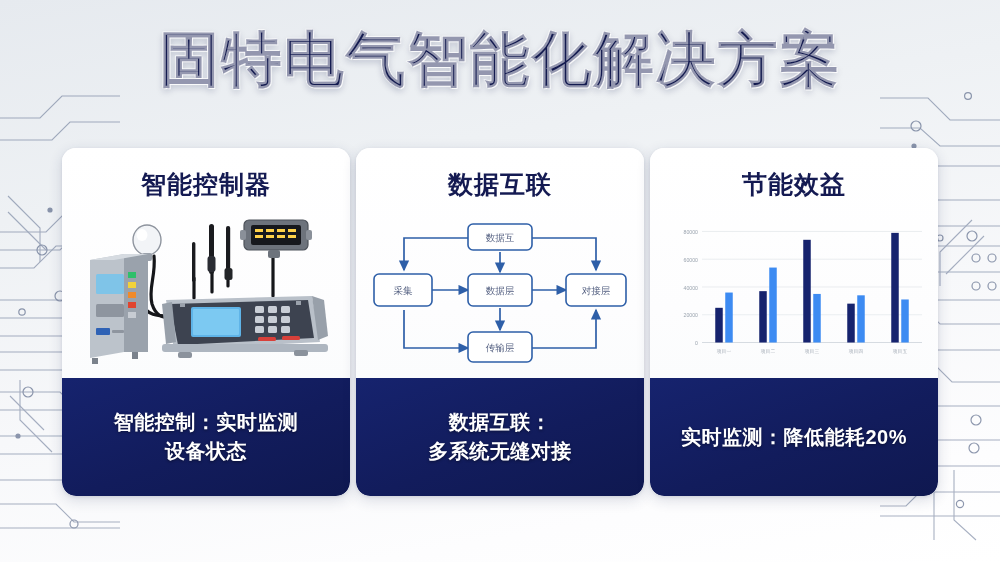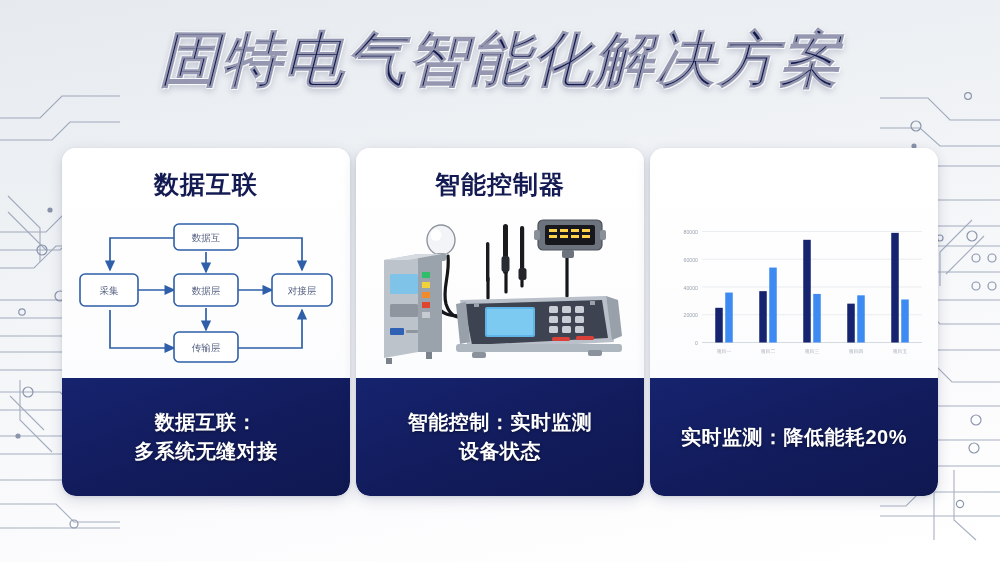--- a/index.html
+++ b/index.html
@@ -15,21 +15,21 @@
       linear-gradient(170deg,#e6eaef 0%,#eef1f4 30%,#f7f8fa 60%,#fdfdfe 85%,#ffffff 100%);
     overflow:hidden;
   }
   .circuit { position:absolute; top:0; bottom:0; width:120px; opacity:.62; }
   .circuit.left  { left:0; }
   .circuit.right { right:0; }
 
   
   #title-wrap {
     position:absolute; top:28px; left:1px; right:0;
-    text-align:center; z-index:5;font-style:italic;
+    text-align:center; z-index:5;
   }
   #title {
     display:inline-block;
     font-size:60px; line-height:1.05;
     font-weight:bold;
     letter-spacing:2px;
     color:#131a4f;
     -webkit-text-stroke:1px rgba(255,255,255,.55);
     text-shadow:
        0 0 2px rgba(255,255,255,.9),
@@ -184,65 +184,20 @@
       <circle cx="34" cy="146" r="2.6"></circle>
       <circle cx="26" cy="444" r="2.6"></circle>
     </g>
   </svg>
 
   <div id="title-wrap">
     <span id="title">固特电气智能化解决方案</span>
   </div>
 
   <div id="cards">
-
-    <div class="card">
-      <div class="card-top">
-        <div class="card-title">数据互联</div>
-        <div class="card-visual">
-          <svg class="flow-svg" viewBox="0 0 288 160" preserveAspectRatio="xMidYMid meet">
-            <defs>
-              <marker id="ar" markerWidth="7" markerHeight="7" refX="5.6" refY="3" orient="auto">
-                <path d="M0,0 L6.5,3 L0,6 Z" fill="#2e5fa8"></path>
-              </marker>
-            </defs>
-            <g stroke="#2e5fa8" stroke-width="1.7" fill="none" marker-end="url(#ar)">
-              <path d="M112 26 H48 V58"></path>
-              <path d="M144 40 V60"></path>
-              <path d="M176 26 H240 V58"></path>
-              <path d="M76 78 H112"></path>
-              <path d="M176 78 H210"></path>
-              <path d="M144 96 V118"></path>
-              <path d="M48 98 V136 H112"></path>
-              <path d="M176 136 H240 V98"></path>
-            </g>
-            <g fill="#ffffff" stroke="#2e5fa8" stroke-width="1.6">
-              <rect x="112" y="12" width="64" height="26" rx="5"></rect>
-              <rect x="18" y="62" width="58" height="32" rx="5"></rect>
-              <rect x="112" y="62" width="64" height="32" rx="5"></rect>
-              <rect x="210" y="62" width="60" height="32" rx="5"></rect>
-              <rect x="112" y="120" width="64" height="30" rx="5"></rect>
-            </g>
-            <g fill="#2b3a63" font-family="Liberation Sans, sans-serif" font-size="9.5" text-anchor="middle" opacity=".82">
-              <text x="144" y="28.5">数据互</text>
-              <text x="47" y="81.5">采集</text>
-              <text x="144" y="81.5">数据层</text>
-              <text x="240" y="81.5">对接层</text>
-              <text x="144" y="138.5">传输层</text>
-            </g>
-          </svg>
-        </div>
-      </div>
-      <div class="card-caption">
-        <div class="caption-text">
-          <span>数据互联：</span>
-          <span class="l2">多系统无缝对接</span>
-        </div>
-      </div>
-    </div>
 
     <div class="card">
       <div class="card-top">
         <div class="card-title">智能控制器</div>
         <div class="card-visual">
           <svg class="device-svg" viewBox="0 0 288 160" preserveAspectRatio="xMidYMid meet">
 
             <g fill="none" stroke="#15161a" stroke-width="3.2" stroke-linecap="round">
               <path d="M85 40 C85 60 76 72 80 90 C84 104 96 104 108 104"></path>
               <path d="M92 44 C94 64 86 76 90 92 C94 104 100 106 110 106"></path>
@@ -331,20 +286,66 @@
       <div class="card-caption">
         <div class="caption-text">
           <span>智能控制：实时监测</span>
           <span class="l2">设备状态</span>
         </div>
       </div>
     </div>
 
     <div class="card">
       <div class="card-top">
+        <div class="card-title">数据互联</div>
+        <div class="card-visual">
+          <svg class="flow-svg" viewBox="0 0 288 160" preserveAspectRatio="xMidYMid meet">
+            <defs>
+              <marker id="ar" markerWidth="7" markerHeight="7" refX="5.6" refY="3" orient="auto">
+                <path d="M0,0 L6.5,3 L0,6 Z" fill="#2e5fa8"></path>
+              </marker>
+            </defs>
+            <g stroke="#2e5fa8" stroke-width="1.7" fill="none" marker-end="url(#ar)">
+              <path d="M112 26 H48 V58"></path>
+              <path d="M144 40 V60"></path>
+              <path d="M176 26 H240 V58"></path>
+              <path d="M76 78 H112"></path>
+              <path d="M176 78 H210"></path>
+              <path d="M144 96 V118"></path>
+              <path d="M48 98 V136 H112"></path>
+              <path d="M176 136 H240 V98"></path>
+            </g>
+            <g fill="#ffffff" stroke="#2e5fa8" stroke-width="1.6">
+              <rect x="112" y="12" width="64" height="26" rx="5"></rect>
+              <rect x="18" y="62" width="58" height="32" rx="5"></rect>
+              <rect x="112" y="62" width="64" height="32" rx="5"></rect>
+              <rect x="210" y="62" width="60" height="32" rx="5"></rect>
+              <rect x="112" y="120" width="64" height="30" rx="5"></rect>
+            </g>
+            <g fill="#2b3a63" font-family="Liberation Sans, sans-serif" font-size="9.5" text-anchor="middle" opacity=".82">
+              <text x="144" y="28.5">数据互</text>
+              <text x="47" y="81.5">采集</text>
+              <text x="144" y="81.5">数据层</text>
+              <text x="240" y="81.5">对接层</text>
+              <text x="144" y="138.5">传输层</text>
+            </g>
+          </svg>
+        </div>
+      </div>
+      <div class="card-caption">
+        <div class="caption-text">
+          <span>数据互联：</span>
+          <span class="l2">多系统无缝对接</span>
+        </div>
+      </div>
+    </div>
+
+    <div class="card">
+      <div class="card-top">
+        <div class="card-title">节能效益</div>
         <div class="chart-area">
           <svg class="chart-svg" id="bar-chart" viewBox="0 0 264 150" preserveAspectRatio="none">
               <line x1="38" x2="258" y1="122" y2="122" stroke="#e8ebef" stroke-width="0.9"></line>
               <text x="34" y="124.6" text-anchor="end" font-size="5.2" fill="#9aa3ae" font-family="Liberation Sans, sans-serif">0</text>
               <line x1="38" x2="258" y1="95.64705882352942" y2="95.64705882352942" stroke="#e8ebef" stroke-width="0.9"></line>
               <text x="34" y="98.24705882352941" text-anchor="end" font-size="5.2" fill="#9aa3ae" font-family="Liberation Sans, sans-serif">20000</text>
               <line x1="38" x2="258" y1="69.29411764705883" y2="69.29411764705883" stroke="#e8ebef" stroke-width="0.9"></line>
               <text x="34" y="71.89411764705882" text-anchor="end" font-size="5.2" fill="#9aa3ae" font-family="Liberation Sans, sans-serif">40000</text>
               <line x1="38" x2="258" y1="42.94117647058823" y2="42.94117647058823" stroke="#e8ebef" stroke-width="0.9"></line>
               <text x="34" y="45.54117647058823" text-anchor="end" font-size="5.2" fill="#9aa3ae" font-family="Liberation Sans, sans-serif">60000</text>

